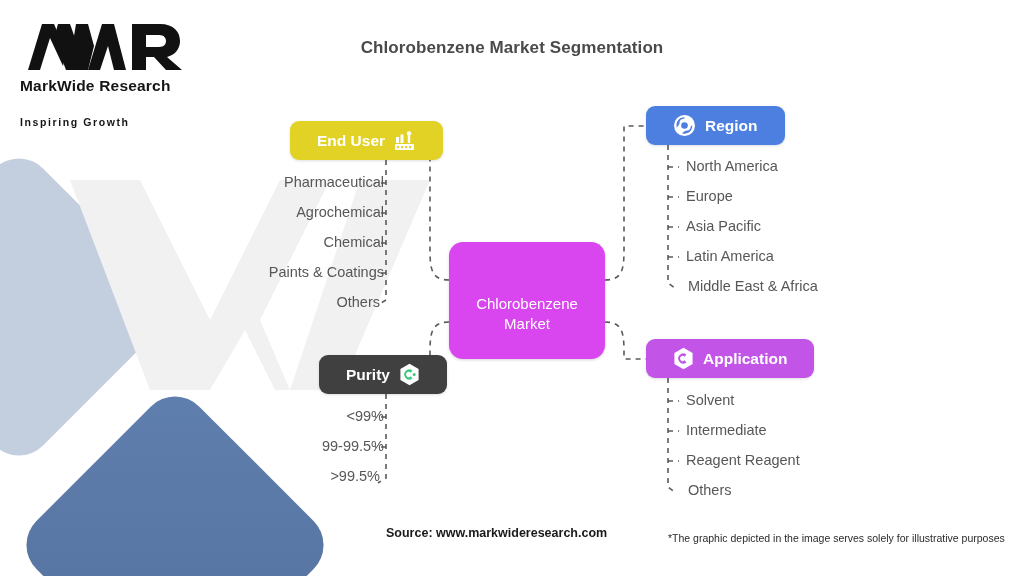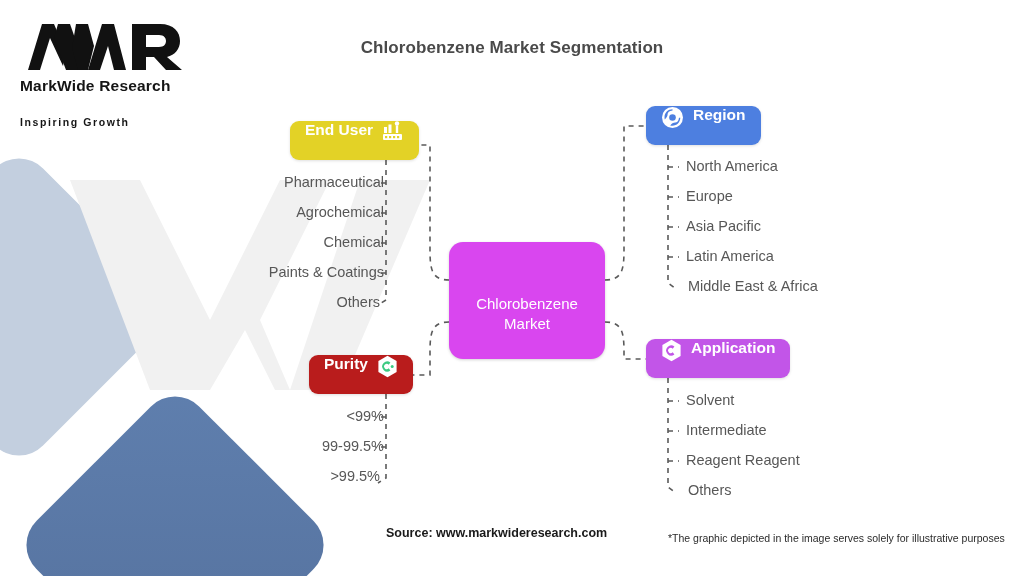--- a/index.html
+++ b/index.html
@@ -57,28 +57,28 @@
     box-shadow:0 1px 3px rgba(0,0,0,.18);
   }
   .center-node-label{
     color:#ffffff;font-size:15px;line-height:20px;text-align:center;
     padding-bottom:25px;font-weight:400;
   }
 
   
   .badge{
     position:absolute;height:39px;border-radius:9px;
-    display:flex;align-items:flex-start;gap:9px;padding:0 15px;
+    display:flex;align-items:center;gap:9px;padding:0 27px;
     color:#ffffff;font-size:15.5px;font-weight:bold;white-space:nowrap;
     box-shadow:0 1px 3px rgba(0,0,0,.13);
   }
   .badge .bicon{display:flex;align-items:center;}
   .badge-enduser{left:290px;top:121px;background:#e3d226;}
   .badge-region{left:646px;top:106px;background:#4d7fe0;}
-  .badge-purity{left:309px;top:355px;background:#b91c1c;}
+  .badge-purity{left:319px;top:355px;background:#404040;}
   .badge-application{left:646px;top:339px;background:#c255e8;}
 
   
   .leaf{
     position:absolute;font-size:14.5px;color:#575757;white-space:nowrap;
   }
   .leaf-right{text-align:left;}
   .leaf-left{text-align:right;}
 
   

